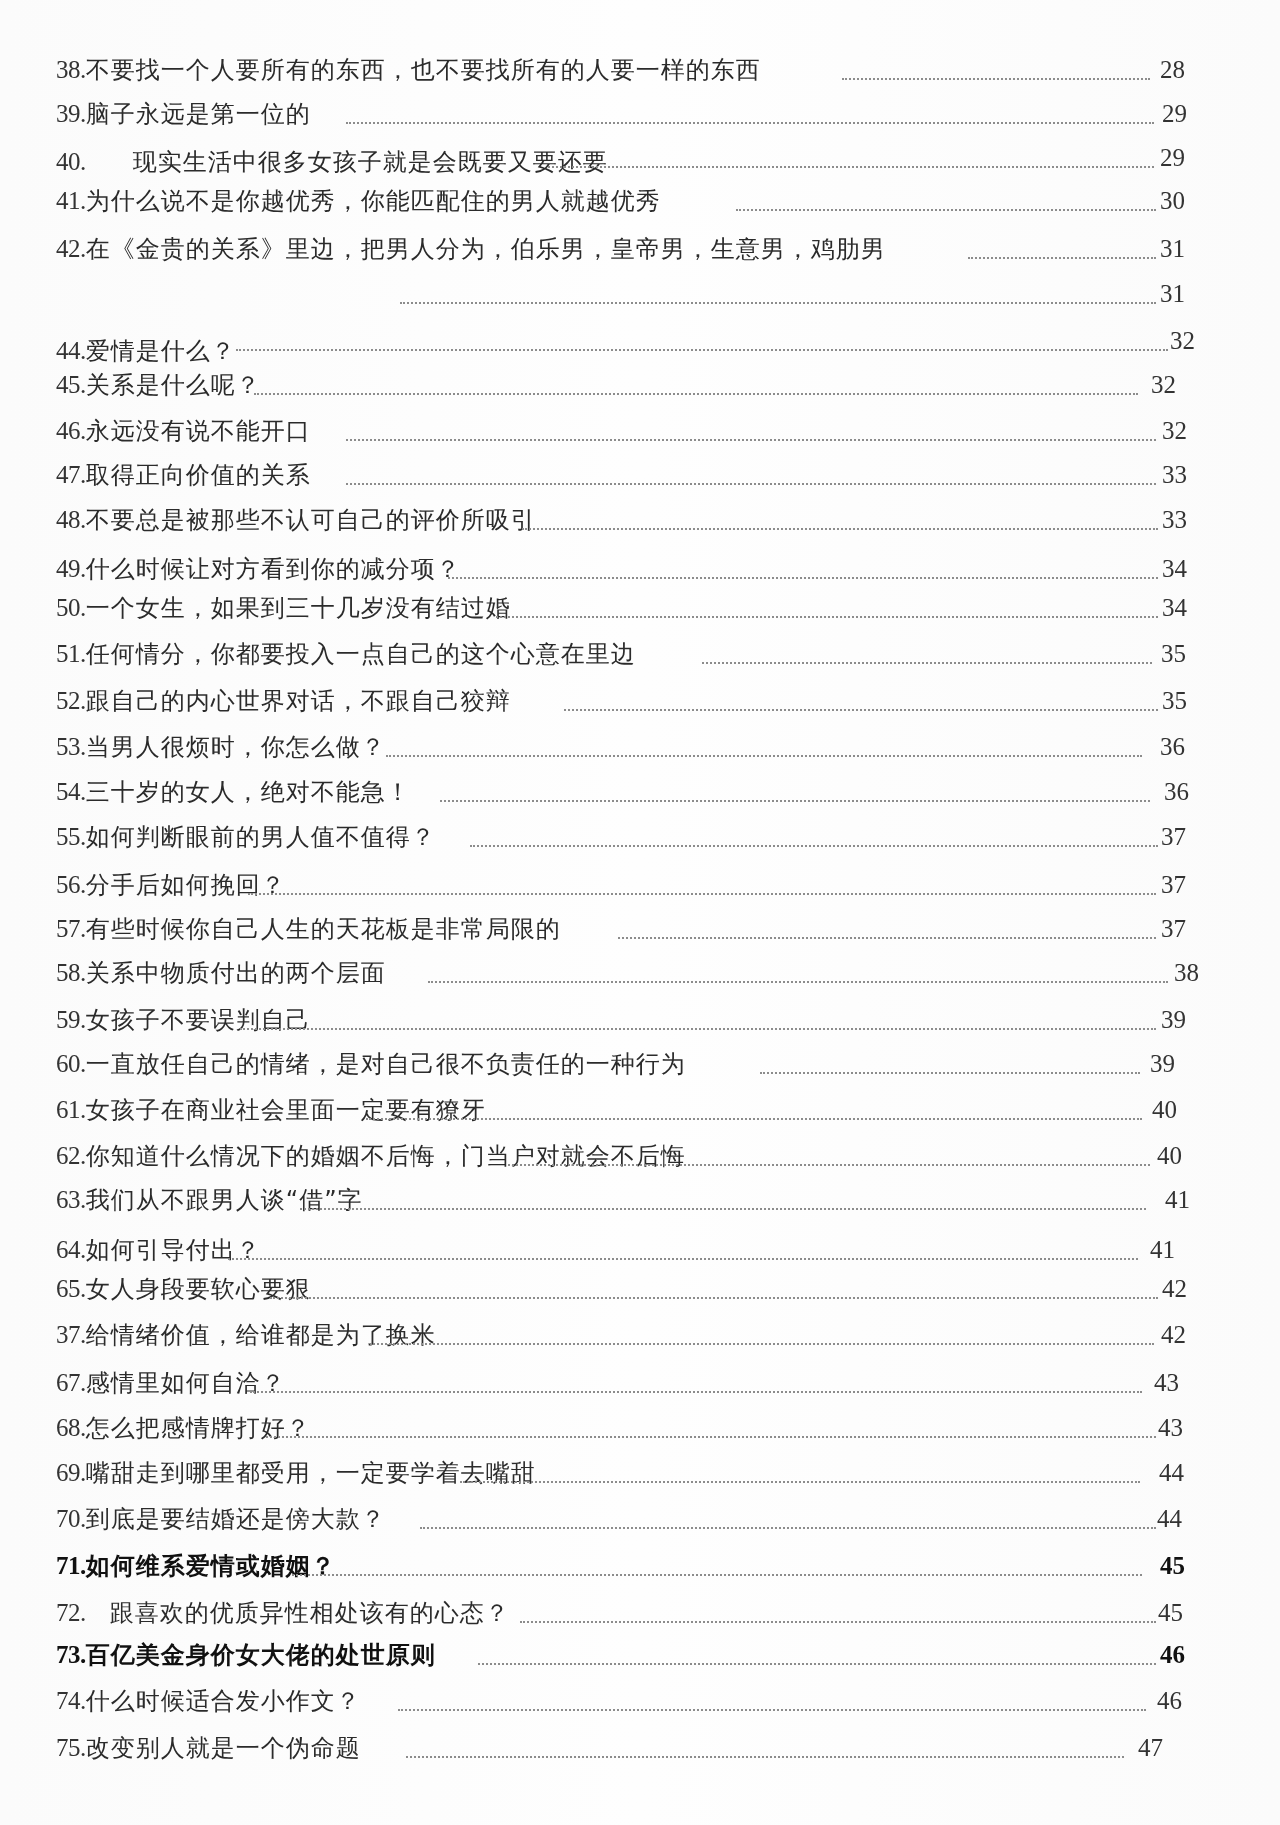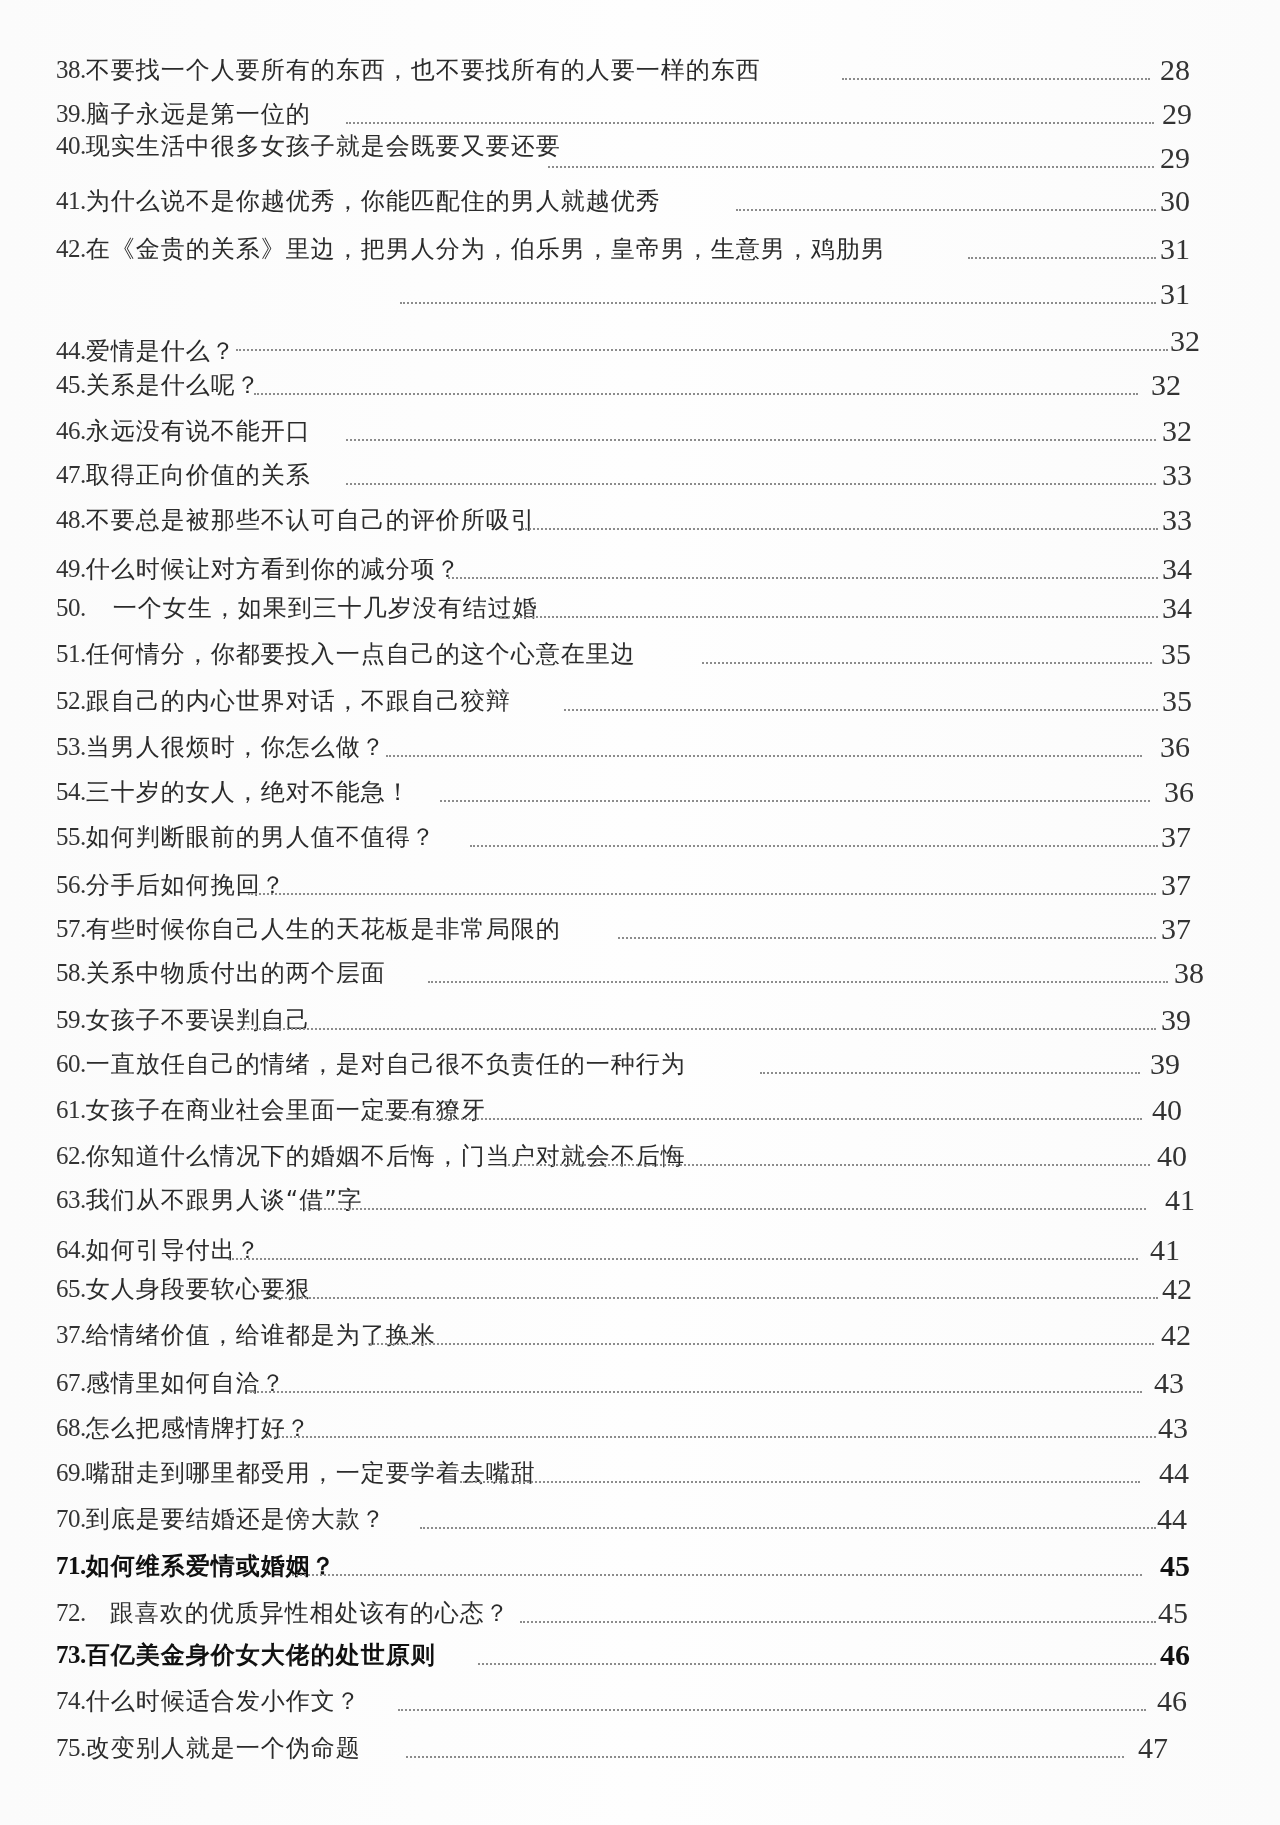--- a/index.html
+++ b/index.html
@@ -52,21 +52,21 @@
     height: 0;
     border-bottom: 2px dotted #8c8c8c;
     top: 26px;
   }
   .toc-page {
     position: absolute;
     top: 0;
     height: 36px;
     line-height: 36px;
     font-family: "Liberation Serif", "DejaVu Serif", serif;
-    font-size: 30px;
+    font-size: 25px;
     color: #333;
   }
 </style>
 </head>
 <body>
 
 <div class="page">
 
   <div class="toc-row" style="top:52px;">
     <span class="toc-num">38.</span>
@@ -75,21 +75,21 @@
   <div class="leader" style="top:78px;left:842px;width:308px;"></div>
   <div class="toc-page" style="top:52px;left:1160px;">28</div>
 
   <div class="toc-row" style="top:96px;">
     <span class="toc-num">39.</span>
     <span class="toc-title">脑子永远是第一位的</span>
   </div>
   <div class="leader" style="top:122px;left:346px;width:808px;"></div>
   <div class="toc-page" style="top:96px;left:1162px;">29</div>
 
-  <div class="toc-row" style="top:128px;">
+  <div class="toc-row" style="top:144px;gap:47px;">
     <span class="toc-num">40.</span>
     <span class="toc-title">现实生活中很多女孩子就是会既要又要还要</span>
   </div>
   <div class="leader" style="top:166px;left:548px;width:606px;"></div>
   <div class="toc-page" style="top:140px;left:1160px;">29</div>
 
   <div class="toc-row" style="top:183px;">
     <span class="toc-num">41.</span>
     <span class="toc-title"> 为什么说不是你越优秀，你能匹配住的男人就越优秀</span>
   </div>
@@ -141,21 +141,21 @@
   <div class="leader" style="top:528px;left:522px;width:636px;"></div>
   <div class="toc-page" style="top:502px;left:1162px;">33</div>
 
   <div class="toc-row" style="top:551px;">
     <span class="toc-num">49.</span>
     <span class="toc-title">什么时候让对方看到你的减分项？</span>
   </div>
   <div class="leader" style="top:577px;left:448px;width:710px;"></div>
   <div class="toc-page" style="top:551px;left:1162px;">34</div>
 
-  <div class="toc-row" style="top:590px;gap:27px;">
+  <div class="toc-row" style="top:590px;">
     <span class="toc-num">50.</span>
     <span class="toc-title">一个女生，如果到三十几岁没有结过婚</span>
   </div>
   <div class="leader" style="top:616px;left:496px;width:662px;"></div>
   <div class="toc-page" style="top:590px;left:1162px;">34</div>
 
   <div class="toc-row" style="top:636px;">
     <span class="toc-num">51.</span>
     <span class="toc-title">任何情分，你都要投入一点自己的这个心意在里边</span>
   </div>

